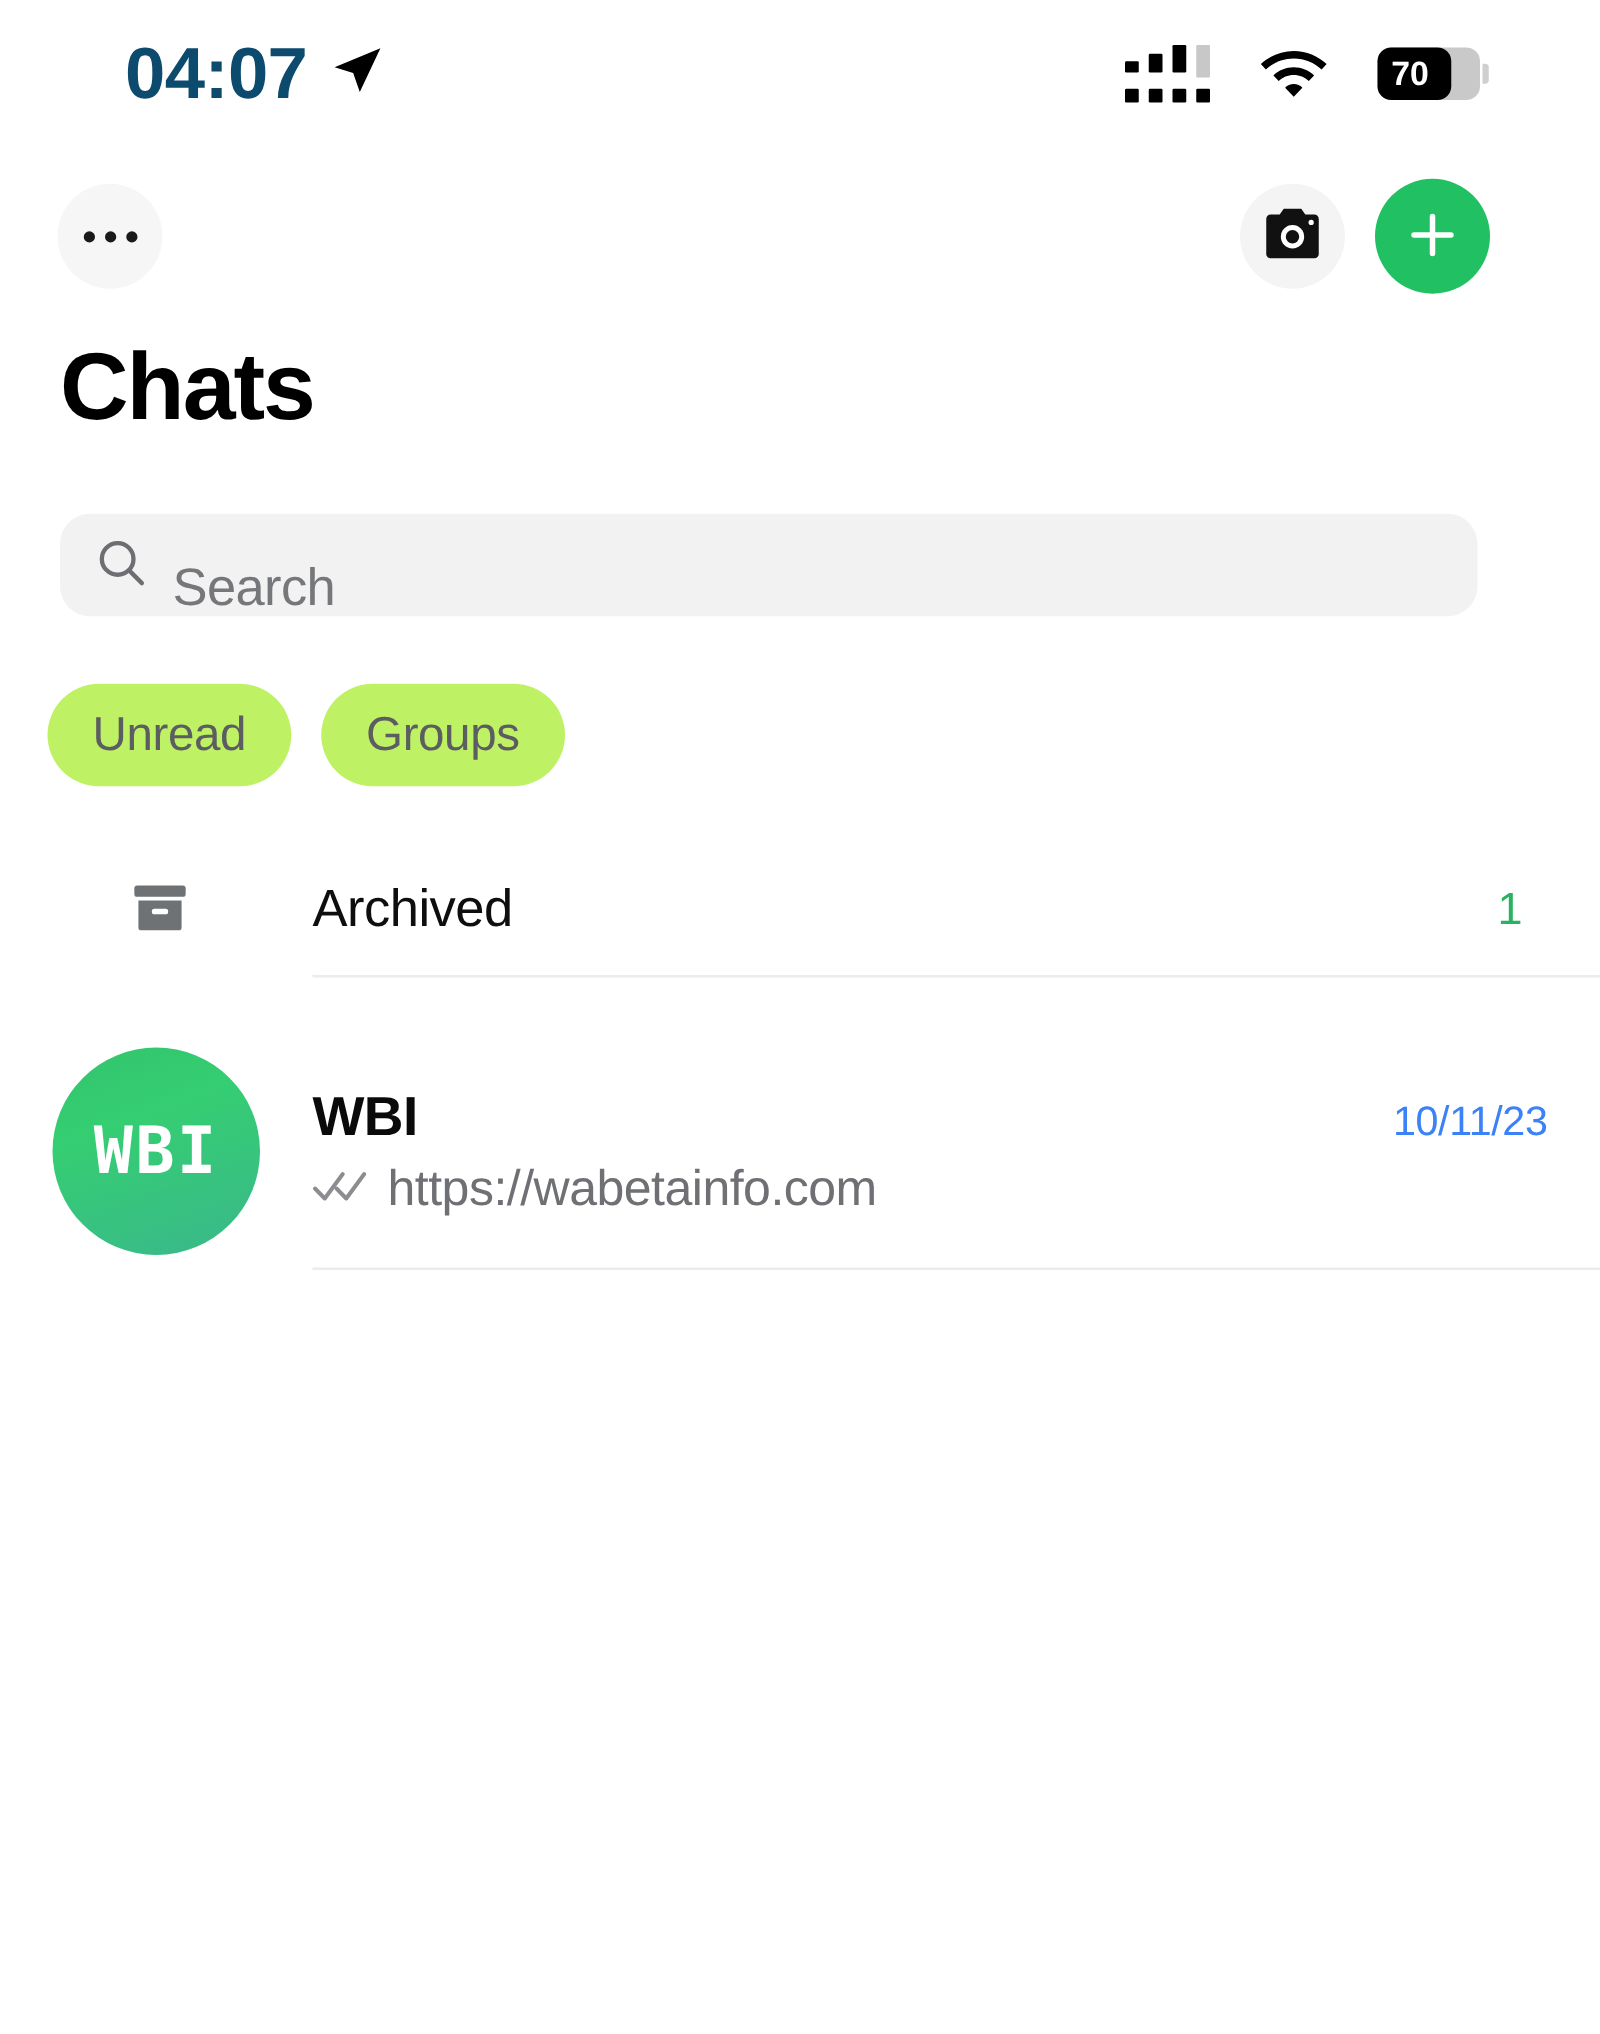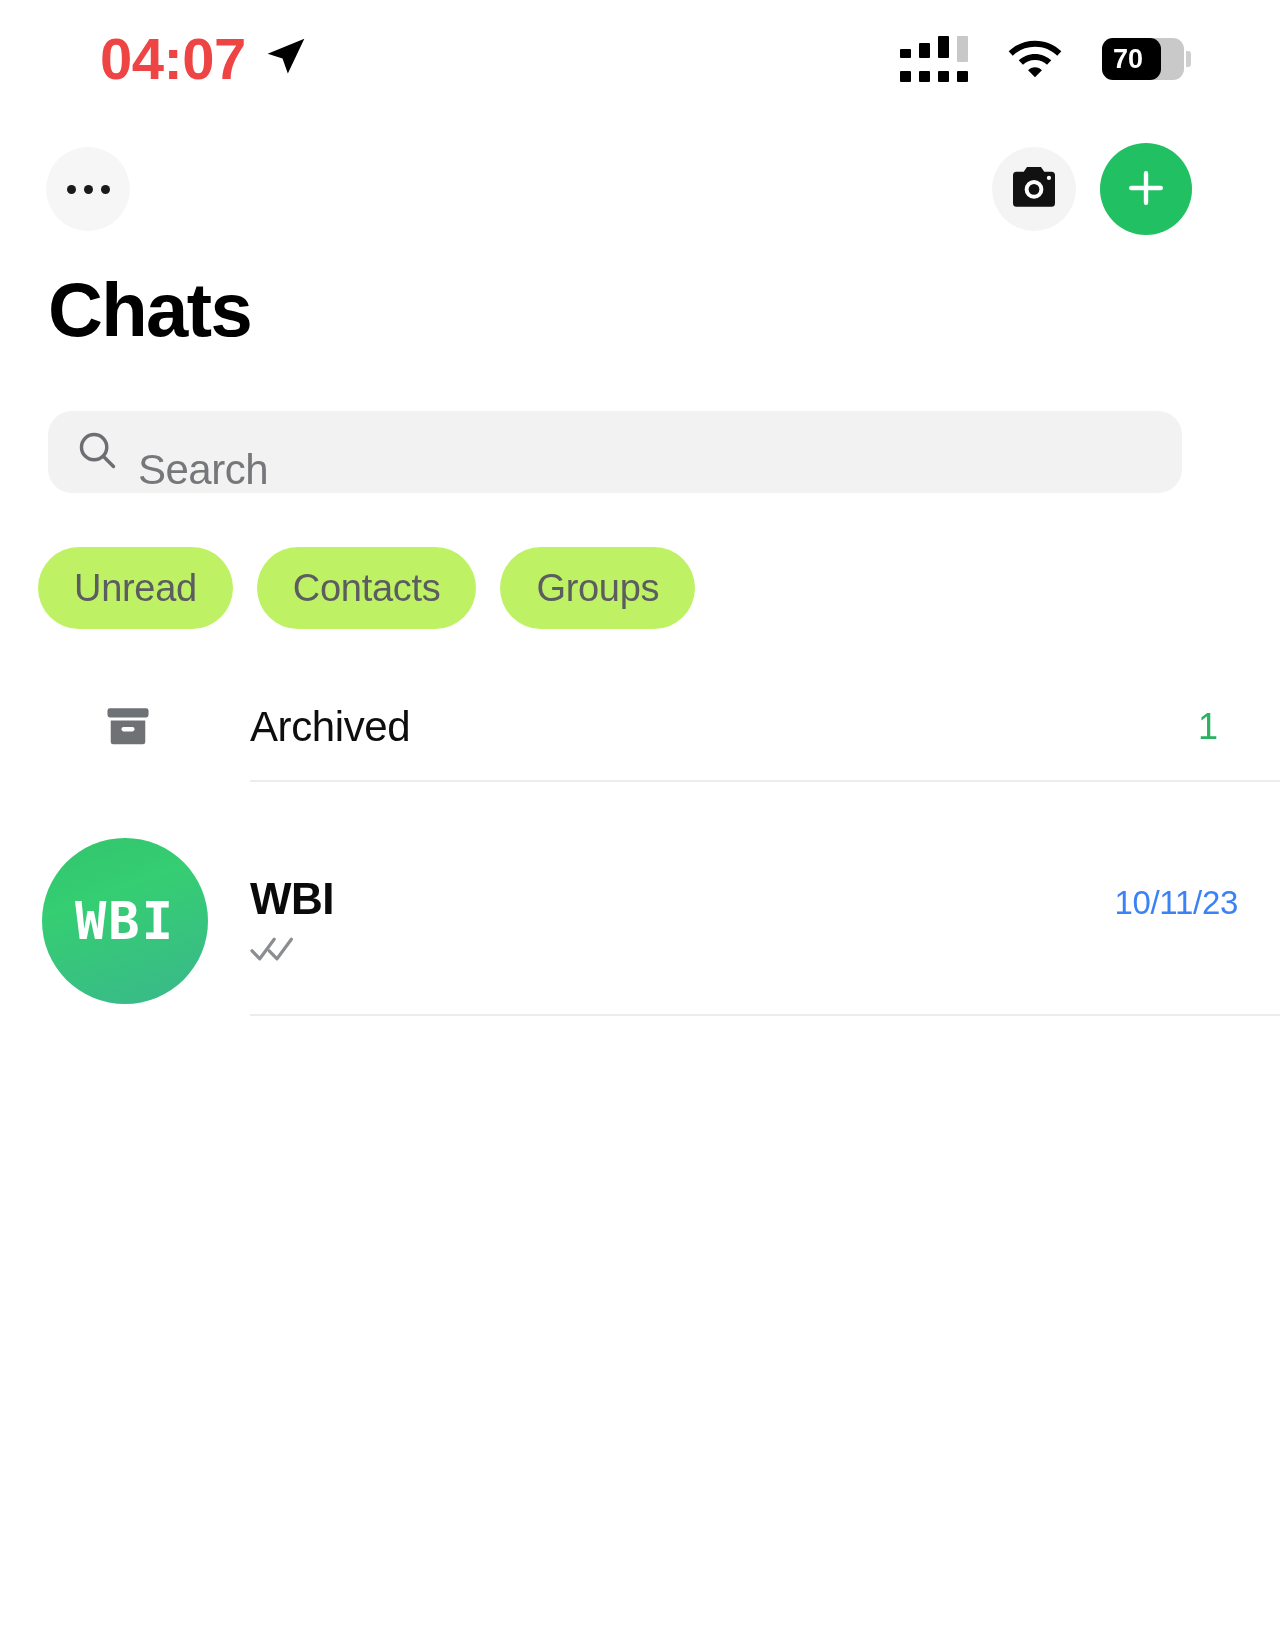--- a/index.html
+++ b/index.html
@@ -32,21 +32,21 @@
     padding: 0 96px 0 100px;
   }
   .status-left {
     display: flex;
     align-items: center;
     gap: 18px;
   }
   .status-time {
     font-size: 58px;
     font-weight: 700;
-    color: #ef4444;
+    color: #0c4a6e;
     letter-spacing: -0.5px;
     line-height: 1;
     text-align: center;
   }
   .loc-arrow { display:block; }
 
   .status-right {
     display: flex;
     align-items: center;
     gap: 38px;
@@ -388,21 +388,20 @@
       <svg width="46" height="46" viewBox="0 0 24 24">
         <circle cx="10.5" cy="10.5" r="6.6" fill="none" stroke="#6d6e71" stroke-width="1.8"></circle>
         <path d="M15.4 15.4L20.6 20.6" stroke="#6d6e71" stroke-width="1.8" stroke-linecap="round"></path>
       </svg>
     </span>
     <input class="search-input" type="text" placeholder="Search" style="">
   </div>
 
   <div class="chips">
     <button class="chip">Unread</button>
-    <button class="chip">Contacts</button>
     <button class="chip">Groups</button>
   </div>
 
   <div class="list">
 
     <div class="row row-archived">
       <span class="archive-icon-box">
         <svg width="56" height="56" viewBox="0 0 24 24">
           <rect x="3.2" y="4" width="17.6" height="3.9" rx="1" fill="#6f7275"></rect>
           <path d="M4.6 9.2h14.8v9.2a1 1 0 01-1 1H5.6a1 1 0 01-1-1V9.2z" fill="#6f7275"></path>
@@ -424,20 +423,21 @@
           <span class="chat-name">WBI</span>
           <span class="chat-date">10/11/23</span>
         </span>
         <span class="chat-preview">
           <span>
             <svg width="46" height="30" viewBox="0 0 23 15">
               <path d="M1 8.4L4.9 12.4 12.1 2.6" fill="none" stroke="#8b8d90" stroke-width="1.6" stroke-linecap="round" stroke-linejoin="round"></path>
               <path d="M9.6 8.4L13.5 12.4 20.7 2.6" fill="none" stroke="#8b8d90" stroke-width="1.6" stroke-linecap="round" stroke-linejoin="round"></path>
             </svg>
           </span>
+          <span class="chat-msg">https://wabetainfo.com</span>
         </span>
       </span>
       <span class="divider"></span>
     </div>
   </div>
 
 
 </div>
 
 </body></html>

